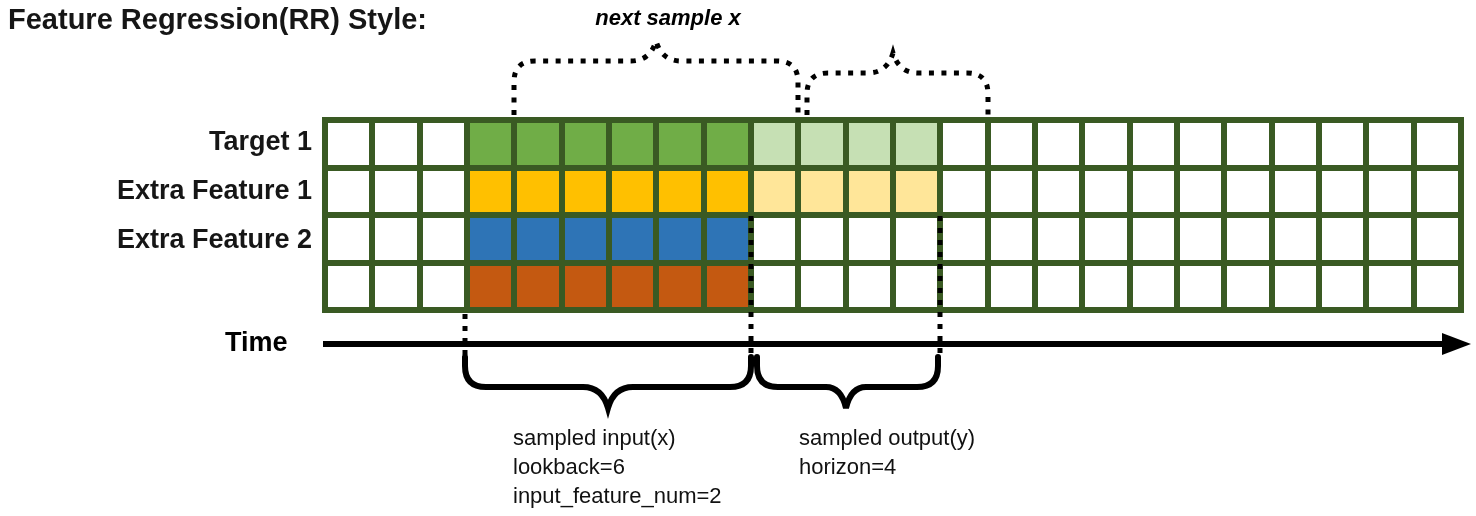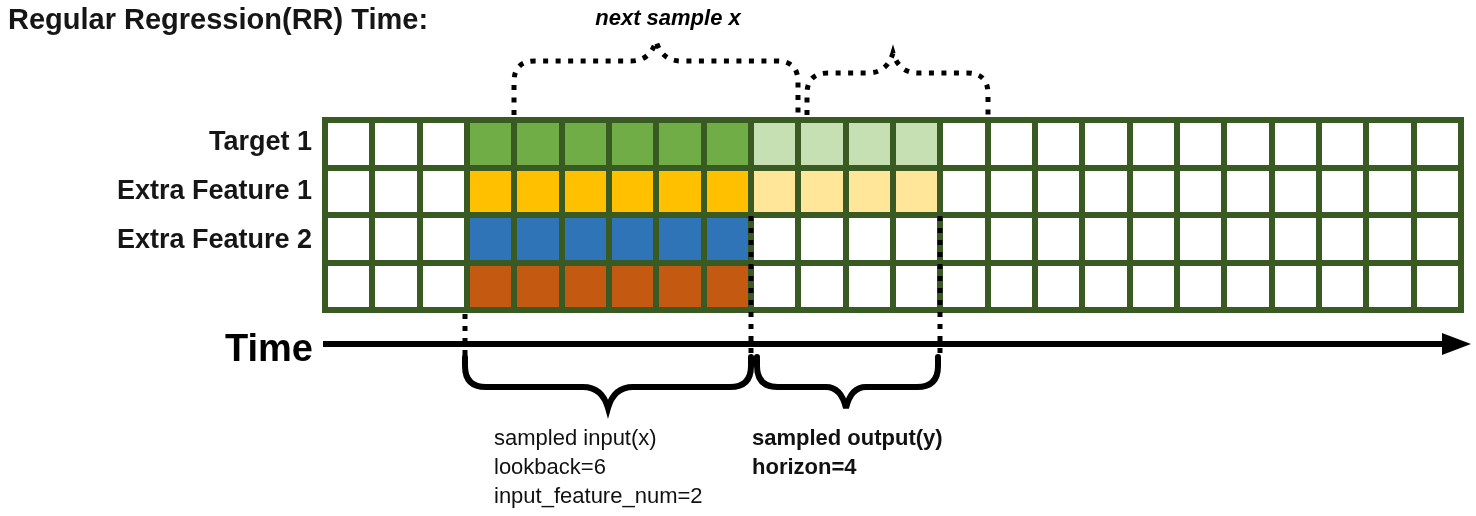--- a/index.html
+++ b/index.html
@@ -32,36 +32,36 @@
   }
   .sample-grid{
     position:absolute;left:322px;top:117px;width:1142px;height:196px;
     box-sizing:border-box;
     display:grid;gap:6px;padding:6px;
   }
   .cell{width:100%;height:100%;}
   svg.overlay{position:absolute;left:0;top:0;pointer-events:none;}
   .time-label{
     position:absolute;left:225px;top:327px;
-    font-size:38px;font-weight:700;color:#000;white-space:nowrap;
+    font-size:27px;font-weight:700;color:#000;white-space:nowrap;
   }
   .ann{
     position:absolute;top:423px;
     font-size:22px;font-weight:500;color:#111;
     line-height:29px;white-space:nowrap;
   }
-  .ann.left{left:494px;}
-  .ann.right{left:752px;font-weight:bold;}
+  .ann.left{left:513px;}
+  .ann.right{left:799px;}
 </style>
 </head>
 <body>
 
 <div class="canvas">
 
-  <div class="title">Regular Regression(RR) Time:</div>
+  <div class="title">Feature Regression(RR) Style:</div>
 
   <div class="brace-label x">next sample x</div>
 
   <div class="row-labels" id="row-labels">
       <div class="row-label">Target 1</div>
       <div class="row-label">Extra Feature 1</div>
       <div class="row-label">Extra Feature 2</div>
     </div>
 
   <div class="sample-grid" id="sample-grid" style="background: rgb(58, 90, 35); grid-template-columns: repeat(24, 1fr); grid-template-rows: repeat(4, 1fr);">

